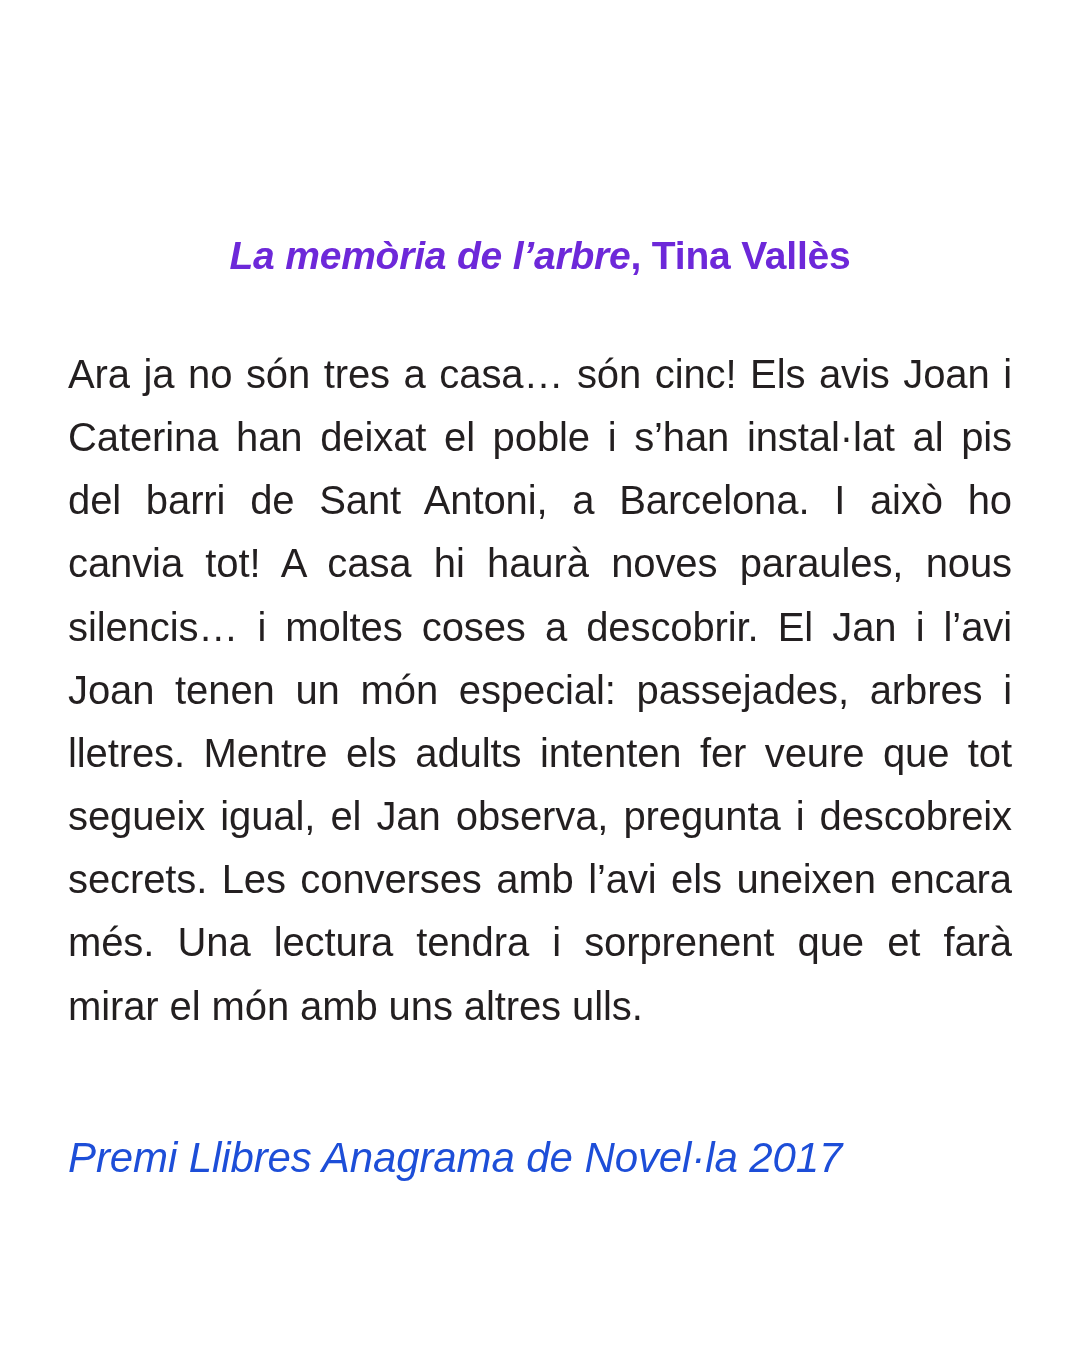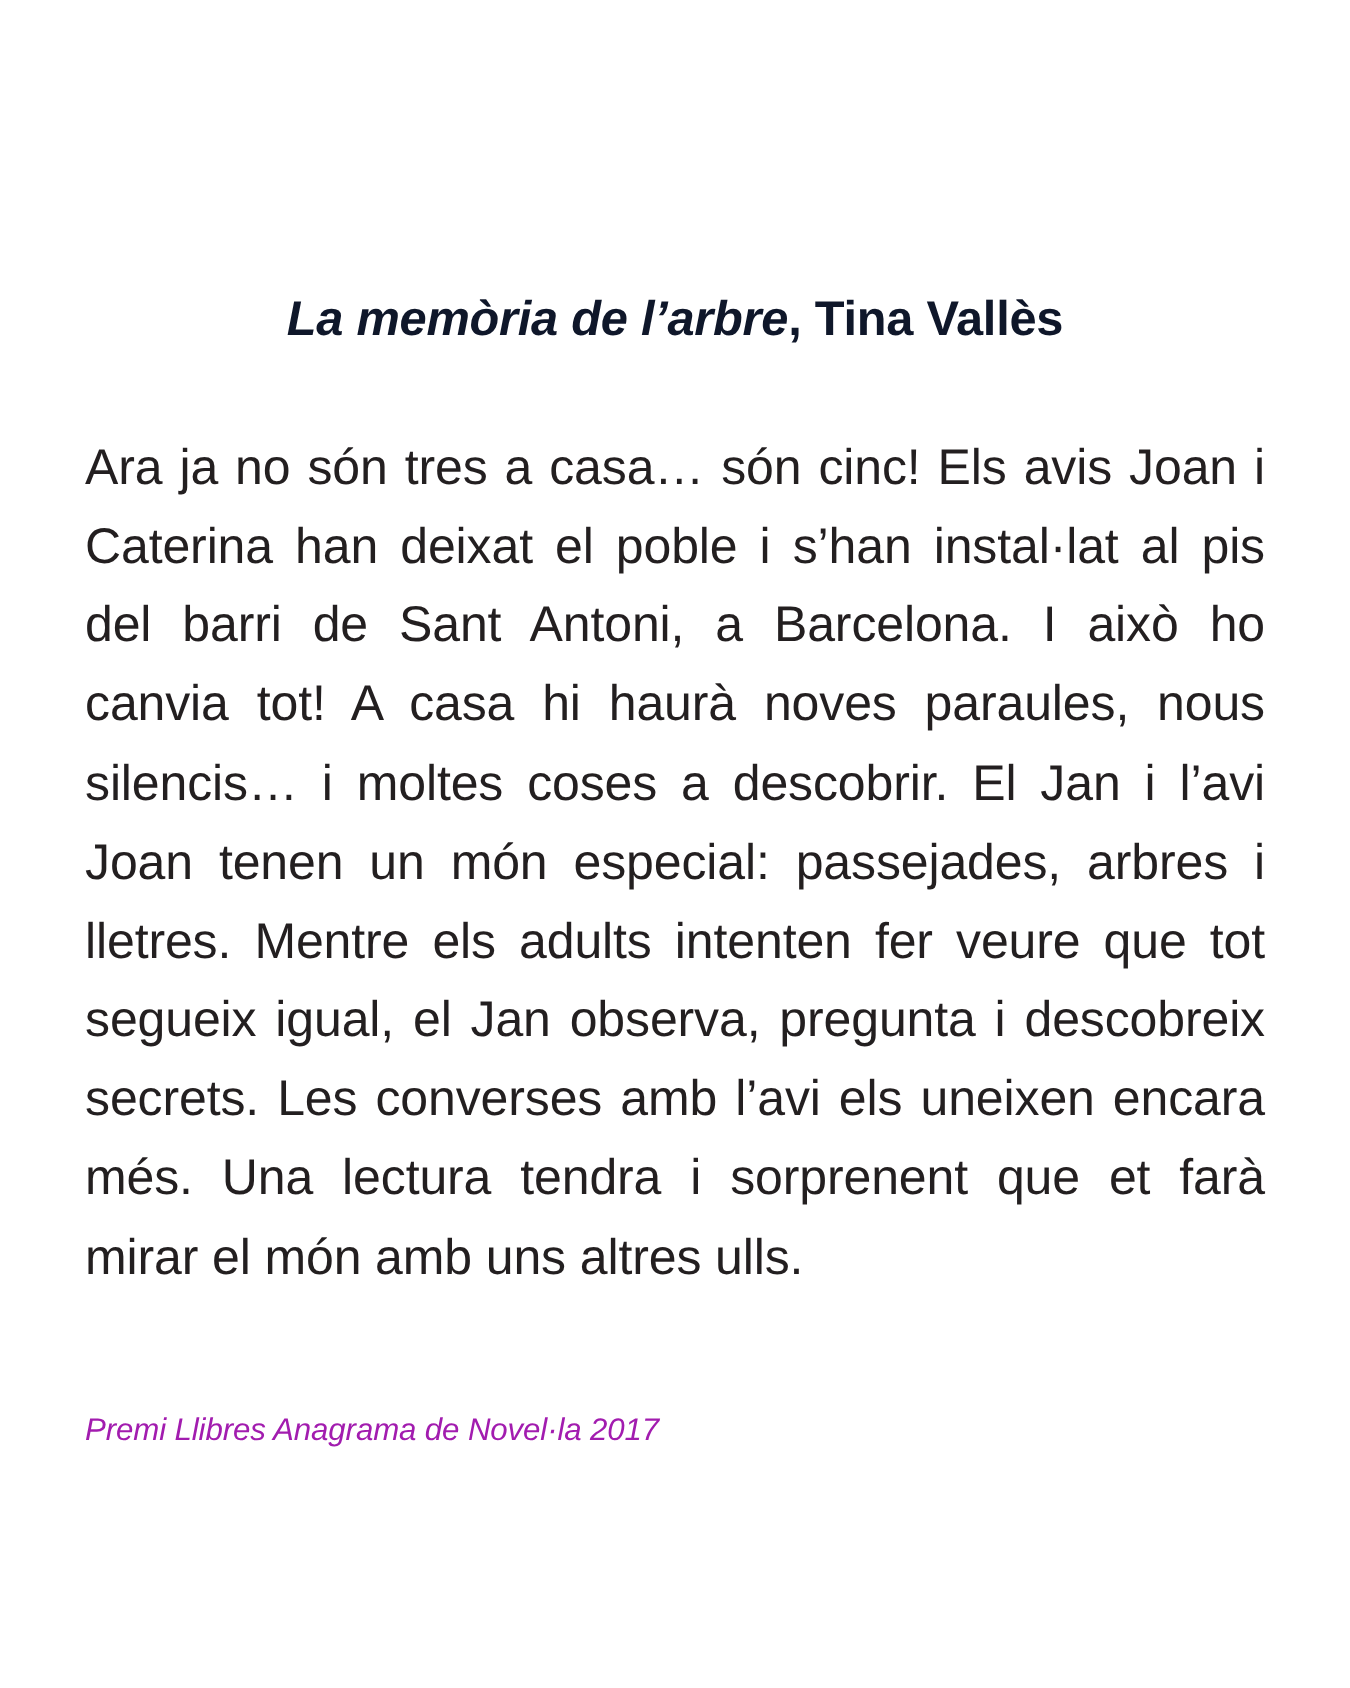--- a/index.html
+++ b/index.html
@@ -21,43 +21,43 @@
     padding: 232px 68px 0 68px;
     background: #ffffff;
   }
   .book-title {
     text-align: center;
     font-size: 39px;
     font-weight: 700;
     line-height: 1.25;
     letter-spacing: -0.2px;
     margin: 0 0 62px 0;
-    color: #0f172a;
+    color: #6d28d9;
   }
   .book-title .work {
     font-style: italic;
   }
   .book-title .author {
     font-style: normal;
   }
   .synopsis {
     font-size: 40px;
     line-height: 1.58;
     text-align: justify;
     text-justify: inter-word;
     color: #231f20;
     margin: 0;
     letter-spacing: -0.1px;
   }
   .award {
     margin-top: 88px;
-    font-size: 25px;
+    font-size: 42px;
     font-style: italic;
     line-height: 1.5;
-    color: #a21caf;
+    color: #1d4ed8;
     text-align: left;
     letter-spacing: -0.1px;
   }
 </style>
 </head>
 <body>
 
 <div class="page">
 
   <h1 class="book-title">

